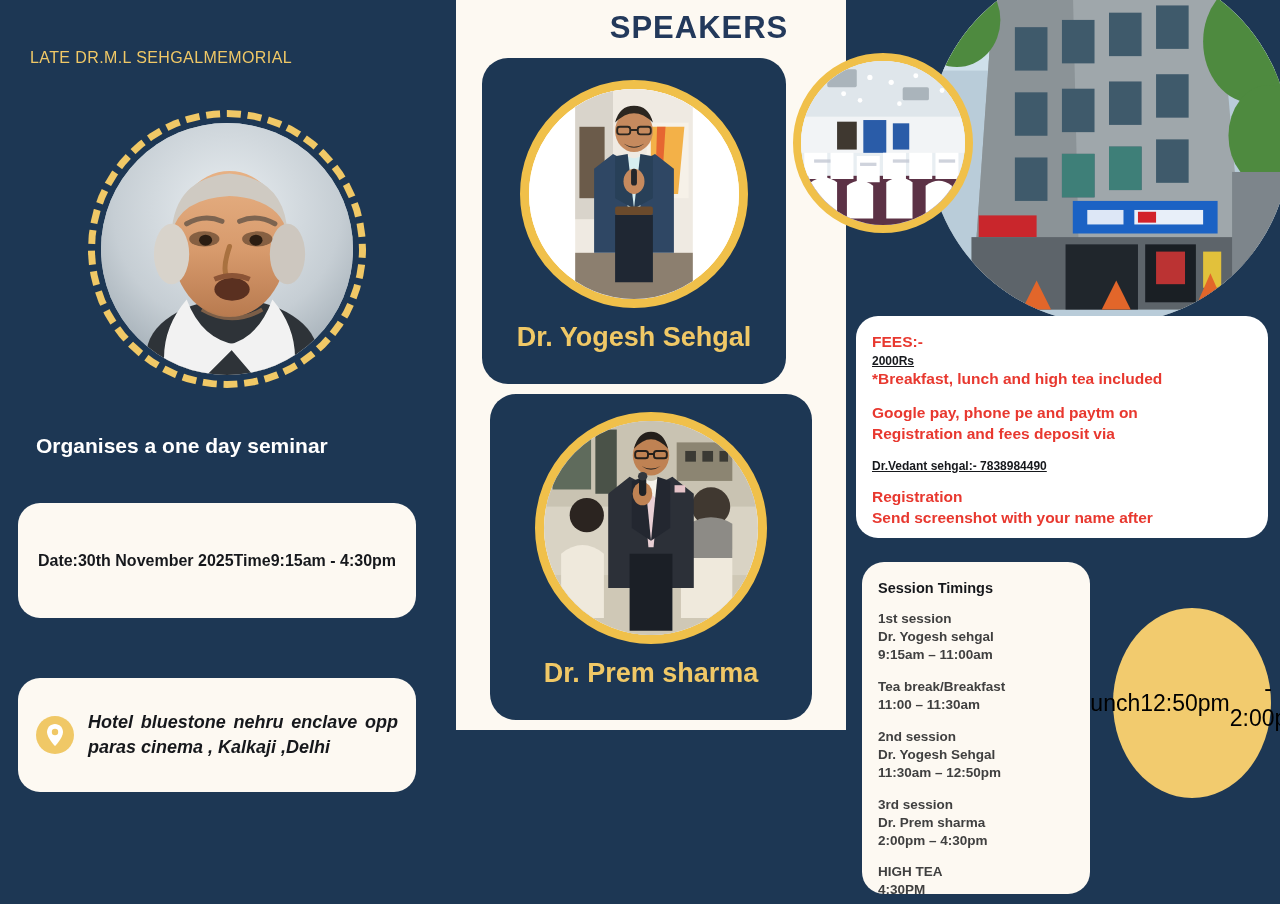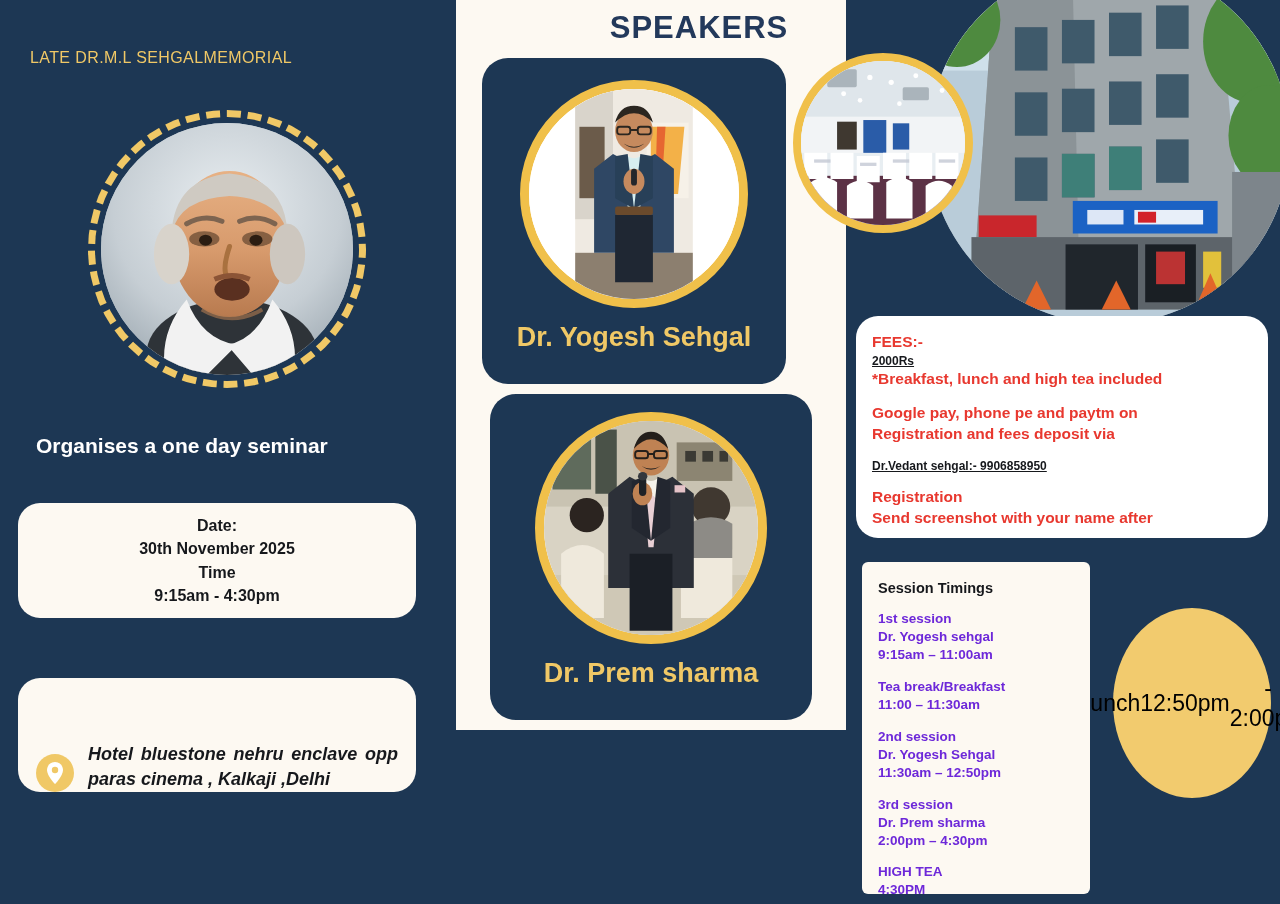--- a/index.html
+++ b/index.html
@@ -69,37 +69,37 @@
     background: #fdf9f2;
     border-radius: 22px;
   }
   .date-card {
     position: absolute;
     left: 18px;
     top: 503px;
     width: 398px;
     height: 115px;
     display: flex;
-    flex-direction: column;
+    flex-direction: row;
     align-items: center;
     justify-content: center;
     color: #16181c;
     font-size: 16px;
     font-weight: bold;
     line-height: 1.45;
     text-align: center;
   }
   .venue-card {
     position: absolute;
     left: 18px;
     top: 678px;
     width: 398px;
     height: 114px;
     display: flex;
-    align-items: flex-end;
+    align-items: center;
     padding: 0 18px;
     box-sizing: border-box;
     gap: 14px;
   }
   .pin-badge {
     flex: 0 0 auto;
     width: 38px;
     height: 38px;
     border-radius: 50%;
     background: #f0c866;
@@ -225,34 +225,34 @@
   }
   .fees-gap { height: 13px; }
 
   .session-card {
     position: absolute;
     left: 862px;
     top: 562px;
     width: 228px;
     height: 332px;
     background: #fdf9f2;
-    border-radius: 6px;
+    border-radius: 22px;
     padding: 18px 28px 0 16px;
     box-sizing: border-box;
     z-index: 4;
   }
   .session-title {
     color: #16181c;
     font-size: 14.5px;
     font-weight: bold;
     margin-bottom: 14px;
   }
   .session-block { margin-bottom: 14px; }
   .session-block div {
-    color: #6d28d9;
+    color: #404040;
     font-size: 13.5px;
     font-weight: bold;
     line-height: 1.33;
   }
 
   .lunch-badge {
     position: absolute;
     left: 1113px;
     top: 608px;
     width: 158px;
@@ -491,21 +491,21 @@
   </div>
 
   <div class="fees-card">
     <div class="fees-line">FEES:-</div>
     <div class="fees-strong-dark">2000Rs</div>
     <div class="fees-line">*Breakfast, lunch and high tea included</div>
     <div class="fees-gap"></div>
     <div class="fees-line">Google pay, phone pe and paytm on</div>
     <div class="fees-line">Registration and fees deposit via</div>
     <div class="fees-gap"></div>
-    <div class="fees-strong-dark">Dr.Vedant sehgal:- 9906858950</div>
+    <div class="fees-strong-dark">Dr.Vedant sehgal:- 7838984490</div>
     <div class="fees-gap"></div>
     <div class="fees-line">Registration</div>
     <div class="fees-line">Send screenshot with your name after</div>
   </div>
 
   <div class="session-card">
     <div class="session-title">Session Timings</div>
 
     <div class="session-block">
       <div>1st session</div>

